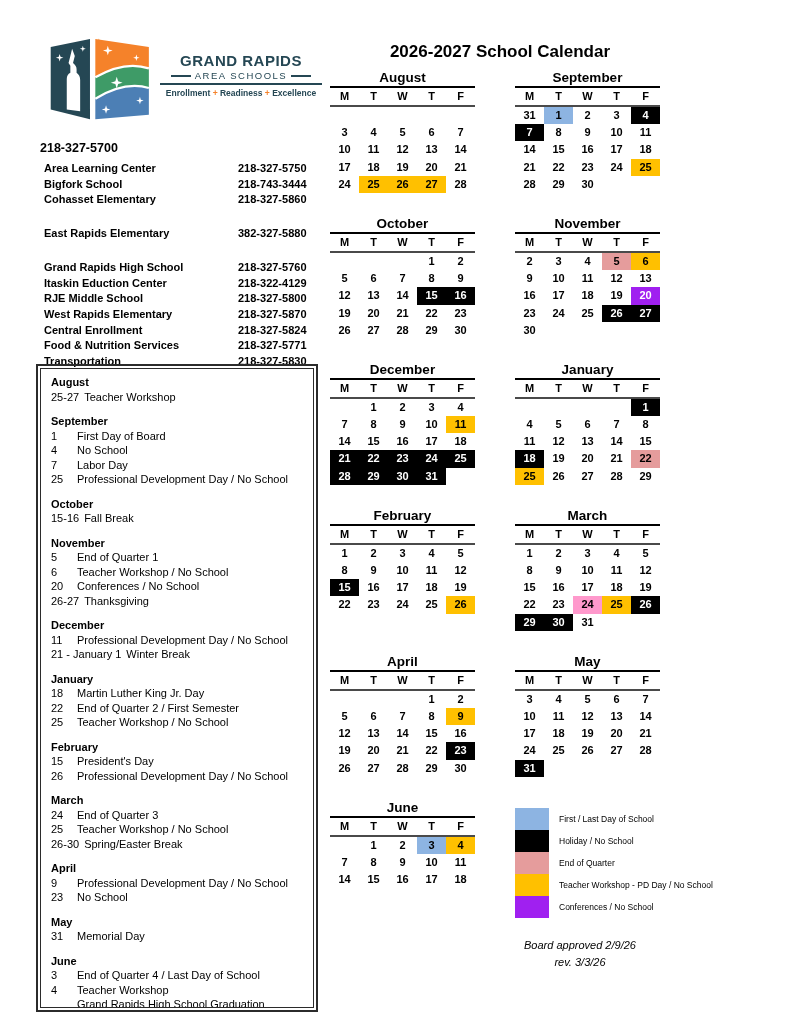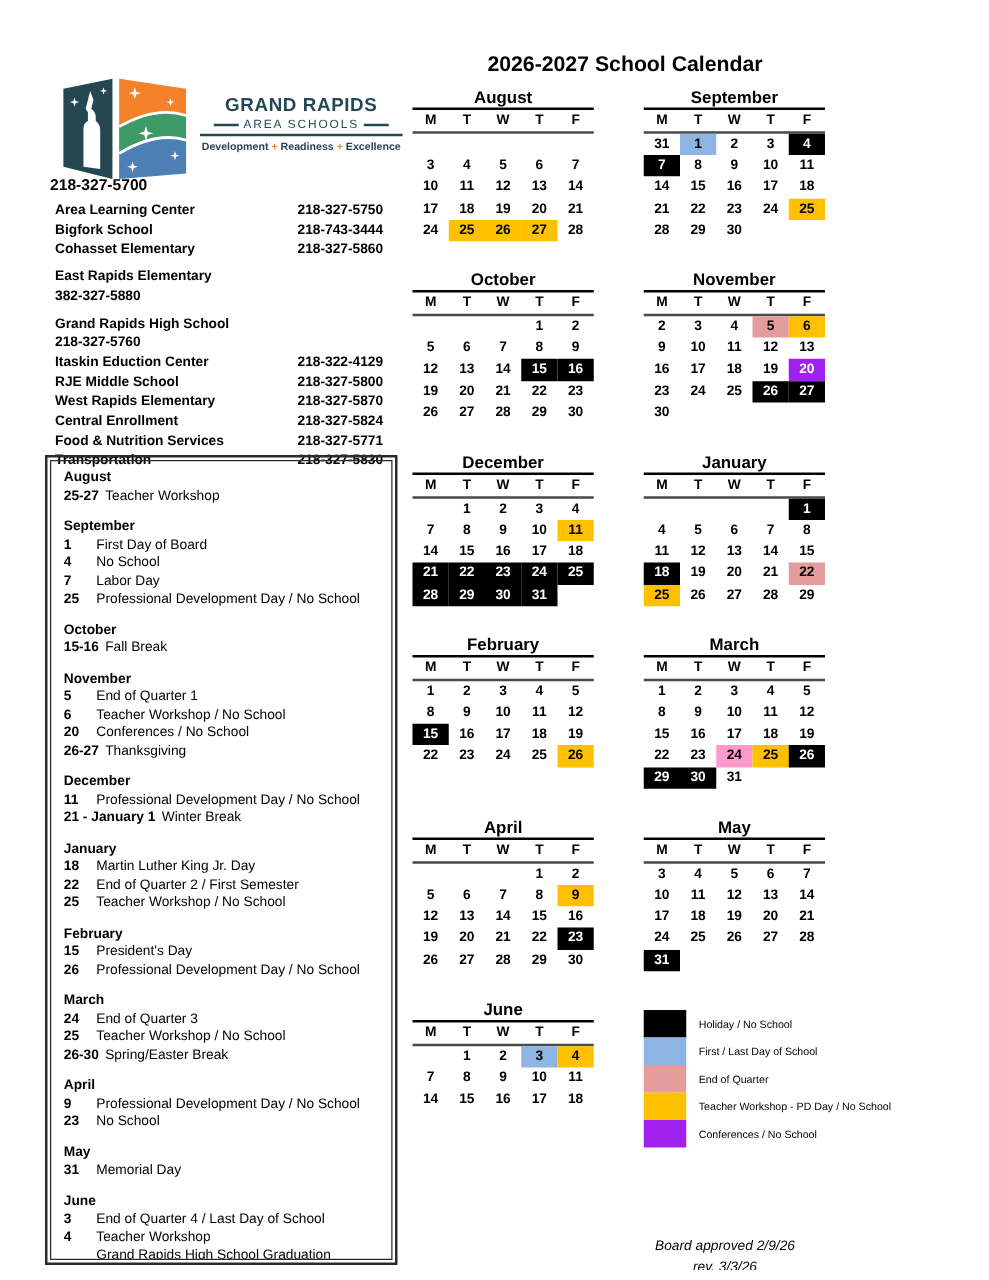--- a/index.html
+++ b/index.html
@@ -5,47 +5,47 @@
   * { margin:0; padding:0; box-sizing:border-box; }
   html,body { background:#fff; }
   .page {
     position:relative; width:791px; height:1016px; background:#fff;
     font-family:"Liberation Sans", sans-serif; color:#000; overflow:hidden;
   }
   .main-title { position:absolute; left:320px; top:42px; width:360px; text-align:center;
     font-size:17px; font-weight:bold; }
 
   
-  .brand { position:absolute; left:40px; top:60px; display:flex; align-items:flex-start; }
+  .brand { position:absolute; left:40px; top:36px; display:flex; align-items:flex-start; }
   .wordmark { margin-left:4px; padding-top:16px; color:#254754; width:162px; text-align:center; }
   .wm1 { font-size:15px; font-weight:bold; letter-spacing:.5px; white-space:nowrap; }
   .wm2 { font-size:9.5px; font-weight:normal; letter-spacing:1.5px; display:flex; align-items:center;
     justify-content:center; gap:4px; margin-top:1px; }
   .wm2::before,.wm2::after { content:""; flex:0 0 20px; border-top:2px solid #254754; }
   .wm-rule { border-top:2px solid #254754; margin:2px 0 3px; }
   .tagline { font-size:8.5px; font-weight:bold; color:#254754; white-space:nowrap; }
   .tagline .plus { color:#F5822A; }
   .main-phone { position:absolute; left:40px; top:141px; width:282px; text-align:left;
     font-weight:bold; font-size:12.5px; }
 
   
   .directory { position:absolute; left:44px; top:161px; width:276px; }
   .dir-row { display:flex; font-size:11px; font-weight:bold; line-height:15.7px; }
-  .dir-row.gap { margin-top:6px;flex-direction:column; }
+  .dir-row.gap { margin-top:18px; }
   .dir-name { flex:1; }
   .dir-phone { width:82px; }
 
   
   .events-box { position:absolute; left:36px; top:364px; width:282px; height:648px;
     border:2px solid #2b2b2b; padding:2px; }
   .events-inner { border:1px solid #2b2b2b; height:100%; padding:6px 10px; overflow:hidden; }
   .ev-section { margin-bottom:10px; }
   .ev-month { font-weight:bold; font-size:11px; line-height:14.5px; }
   .ev-line { display:flex; font-size:11px; line-height:14.5px; }
-  .ev-date { min-width:26px; padding-right:5px; white-space:nowrap;font-weight:bold; }
+  .ev-date { min-width:26px; padding-right:5px; white-space:nowrap; }
   .ev-text { white-space:nowrap; }
 
   
   .calendars { position:absolute; left:330px; top:70px; width:345px;
     display:grid; grid-template-columns:145px 145px; column-gap:40px; }
   .month { margin-bottom:23px; }
   .month-title { font-size:13.5px; font-weight:bold; text-align:center; padding-bottom:1px;
     border-bottom:2.5px solid #000; }
   .dow, .week { display:grid; grid-template-columns:repeat(5,29px); }
   .dow { border-bottom:2px solid #4a4a4a; }
@@ -57,21 +57,21 @@
   .c-gold   { background:var(--gold); }
   .c-purple { background:var(--purple); color:#fff; }
   .c-pink   { background:var(--pink); }
 
   
   .legend { padding-top:8px; width:200px; }
   .legend-row { display:flex; align-items:center; height:22px; }
   .legend-swatch { width:34px; height:22px; flex:0 0 34px; }
   .legend-label { font-size:8.5px; margin-left:10px; white-space:nowrap; }
 
-  .footer { position:absolute; left:430px; top:989px; width:300px; text-align:center;
+  .footer { position:absolute; left:430px; top:937px; width:300px; text-align:center;
     font-style:italic; font-size:11px; line-height:17px; }
 </style>
 </head>
 <body>
 
 <div class="page">
 
   <div class="main-title">2026-2027 School Calendar</div>
 
   <div class="brand">
@@ -95,21 +95,21 @@
       <use href="#star" transform="translate(108,24) scale(0.6)" fill="#ffffff"></use>
       <use href="#star" transform="translate(86,52) scale(1.1)" fill="#ffffff"></use>
       <use href="#star" transform="translate(112,72) scale(0.7)" fill="#ffffff"></use>
       <use href="#star" transform="translate(74,82) scale(0.8)" fill="#ffffff"></use>
       <use href="#star" transform="translate(66,6) scale(0.6)" fill="#F5822A"></use>
     </svg>
     <div class="wordmark">
       <div class="wm1">GRAND RAPIDS</div>
       <div class="wm2">AREA SCHOOLS</div>
       <div class="wm-rule"></div>
-      <div class="tagline"><span>Development</span><span class="plus"> + </span><span>Readiness</span><span class="plus"> + </span><span>Excellence</span></div>
+      <div class="tagline"><span>Enrollment</span><span class="plus"> + </span><span>Readiness</span><span class="plus"> + </span><span>Excellence</span></div>
     </div>
   </div>
 
   <div class="main-phone">218-327-5700</div>
 
   <div class="directory">
       <div class="dir-row">
         <span class="dir-name">Area Learning Center</span>
         <span class="dir-phone">218-327-5750</span>
       </div>
@@ -767,26 +767,26 @@
         <div class="week">
           <span class="cell">14</span>
           <span class="cell">15</span>
           <span class="cell">16</span>
           <span class="cell">17</span>
           <span class="cell">18</span>
         </div>
       </div>
       <div class="legend">
         <div class="legend-row">
+          <span class="legend-swatch" style="background: rgb(141, 180, 226);"></span>
+          <span class="legend-label">First / Last Day of School</span>
+        </div>
+        <div class="legend-row">
           <span class="legend-swatch" style="background: rgb(0, 0, 0);"></span>
           <span class="legend-label">Holiday / No School</span>
-        </div>
-        <div class="legend-row">
-          <span class="legend-swatch" style="background: rgb(141, 180, 226);"></span>
-          <span class="legend-label">First / Last Day of School</span>
         </div>
         <div class="legend-row">
           <span class="legend-swatch" style="background: rgb(229, 156, 156);"></span>
           <span class="legend-label">End of Quarter</span>
         </div>
         <div class="legend-row">
           <span class="legend-swatch" style="background: rgb(255, 192, 0);"></span>
           <span class="legend-label">Teacher Workshop - PD Day / No School</span>
         </div>
         <div class="legend-row">

